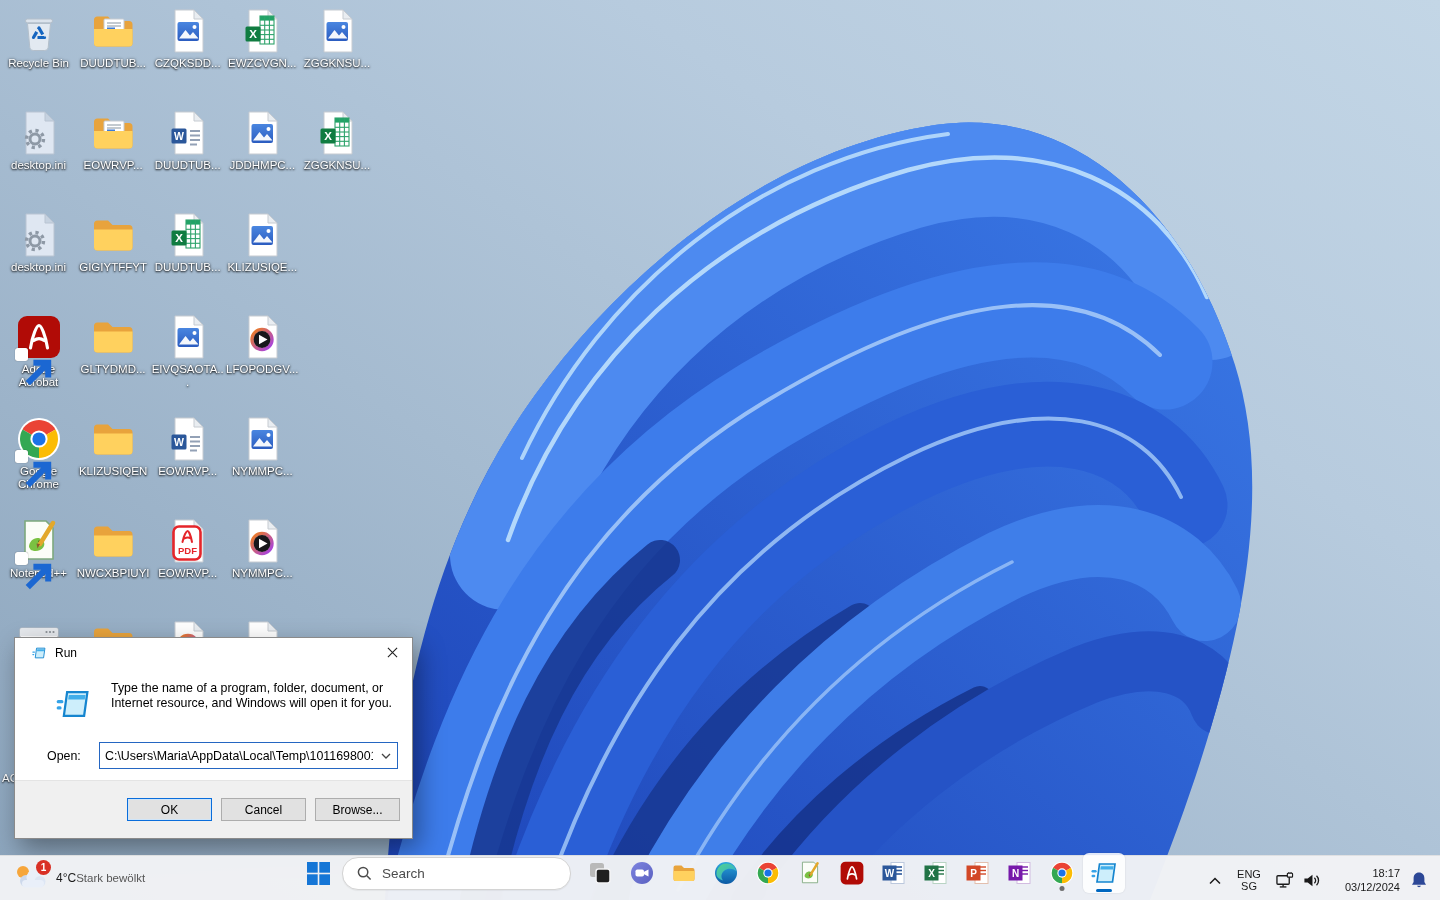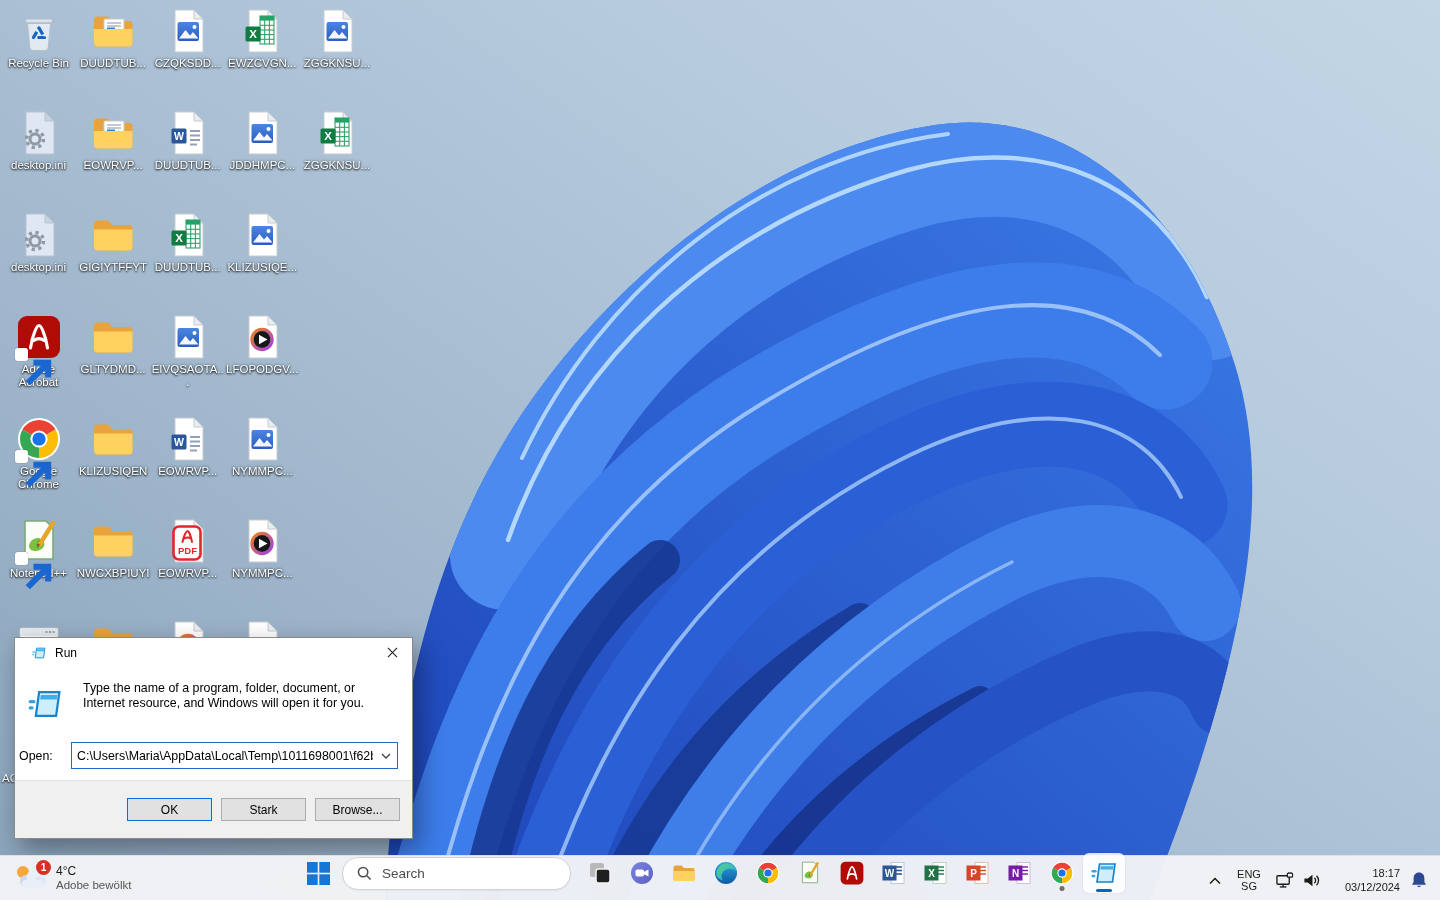--- a/index.html
+++ b/index.html
@@ -25,21 +25,21 @@
   
   #run-dialog{position:absolute;left:14px;top:637px;width:397px;height:200px;z-index:50;
     background:#fff;border:1px solid #8a8a8a;box-shadow:6px 10px 24px rgba(0,0,0,.38);
     display:flex;flex-direction:column;font-size:12px;color:#000;}
   #dlg-titlebar{height:29px;display:flex;align-items:center;padding-left:16px;flex:0 0 auto;}
   #dlg-titlebar .t-icon{width:16px;height:14px;margin-right:8px;}
   #dlg-title{font-size:12px;}
   #dlg-close{margin-left:auto;width:40px;height:29px;border:none;background:transparent;
     display:flex;align-items:center;justify-content:center;cursor:default;}
   #dlg-close svg{width:11px;height:11px;}
-  #dlg-body{flex:1 1 auto;padding:14px 14px 0 4px;}
+  #dlg-body{flex:1 1 auto;padding:14px 14px 0 32px;}
   .msg-row{display:flex;gap:18px;align-items:flex-start;padding-left:6px;}
   .msg-row .b-icon{width:40px;height:34px;flex:0 0 auto;margin-top:6px;}
   #dlg-message{width:308px;font-size:12.4px;line-height:15px;color:#000;}
   .open-row{display:flex;align-items:center;margin-top:21px;}
   #open-label{width:52px;font-size:12.4px;}
   #open-combo{position:relative;flex:1;height:25px;border:1px solid #2466c2;background:#fff;
     display:flex;align-items:center;}
   #open-input{border:none;outline:none;flex:1;height:100%;font-family:"Liberation Sans",sans-serif;
     font-size:12.4px;padding:0 2px 0 5px;color:#000;background:transparent;min-width:0;}
   #combo-chevron{width:22px;height:100%;display:flex;align-items:center;justify-content:center;}
@@ -51,21 +51,21 @@
 
   
   #taskbar{position:absolute;left:0;bottom:0;width:100%;height:44px;z-index:100;
     background:rgba(242,243,245,.97);border-top:1px solid rgba(0,0,0,.07);}
   #weather{position:absolute;left:6px;top:0;height:44px;display:flex;align-items:center;gap:8px;
     padding:0 8px;cursor:default;}
   #weather-glyph{position:relative;width:34px;height:30px;}
   #weather-glyph svg{width:34px;height:30px;display:block;}
   #weather-badge{position:absolute;top:-3px;right:-3px;min-width:15px;height:15px;border-radius:8px;
     background:#d93025;color:#fff;font-size:10px;font-weight:bold;display:flex;align-items:center;justify-content:center;}
-  #weather-text{display:flex;flex-direction:column;justify-content:center;}
+  #weather-text{display:flex;flex-direction:row;justify-content:center;text-align:center;}
   #weather-temp{font-size:12px;color:#1b1b1b;line-height:14px;}
   #weather-cond{font-size:11.5px;color:#565656;line-height:14px;}
   #tb-center{position:absolute;left:298px;top:0;height:34px;display:flex;align-items:center;}
   #start-btn{width:40px;height:40px;border:none;background:transparent;display:flex;align-items:center;
     justify-content:center;margin-right:4px;cursor:default;}
   #start-btn svg{width:23px;height:23px;}
   #search-pill{width:213px;height:31px;border-radius:16px;background:#fff;border:1px solid #d4d4d4;
     display:flex;align-items:center;gap:10px;padding-left:14px;margin-right:8px;cursor:default;
     box-shadow:0 1px 1px rgba(0,0,0,.05);}
   #search-pill svg{width:15px;height:15px;}
@@ -603,40 +603,40 @@
           <span id="combo-chevron">
             <svg width="10" height="6" viewBox="0 0 10 6">
               <path d="M1 1 L5 5 L9 1" stroke="#444" stroke-width="1.3" fill="none"></path>
             </svg>
           </span>
         </div>
       </div>
     </div>
     <div id="dlg-footer">
       <button class="dlg-btn default">OK</button>
-      <button class="dlg-btn">Stark</button>
+      <button class="dlg-btn">Cancel</button>
       <button class="dlg-btn">Browse...</button>
     </div>
   </div>
 
   <div id="taskbar">
     <div id="weather">
       <div id="weather-glyph">
         <svg viewBox="0 0 34 30">
           <circle cx="9" cy="9" r="6" fill="#f6a63b"></circle>
           <circle cx="12" cy="18" r="6" fill="#cdd9ec"></circle>
           <circle cx="20" cy="14.5" r="7.5" fill="#e9eff9"></circle>
           <circle cx="26" cy="18.5" r="5.5" fill="#dde6f4"></circle>
           <rect x="8" y="17" width="22" height="7.5" rx="3.7" fill="#e9eff9"></rect>
         </svg>
         <div id="weather-badge">1</div>
       </div>
       <div id="weather-text">
         <div id="weather-temp">4°C</div>
-        <div id="weather-cond">Adobe bewölkt</div>
+        <div id="weather-cond">Stark bewölkt</div>
       </div>
     </div>
 
     <div id="tb-center">
       <button id="start-btn">
         <svg viewBox="0 0 23 23">
           <rect x="0" y="0" width="10.7" height="10.7" fill="#1576d6"></rect>
           <rect x="12.3" y="0" width="10.7" height="10.7" fill="#1576d6"></rect>
           <rect x="0" y="12.3" width="10.7" height="10.7" fill="#1576d6"></rect>
           <rect x="12.3" y="12.3" width="10.7" height="10.7" fill="#1576d6"></rect>

